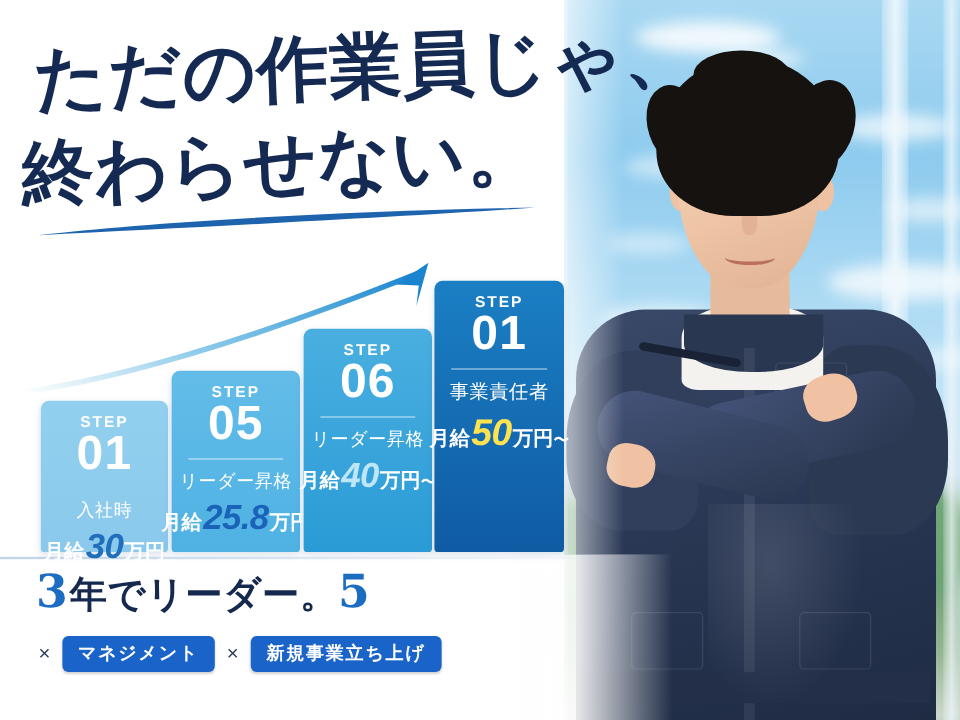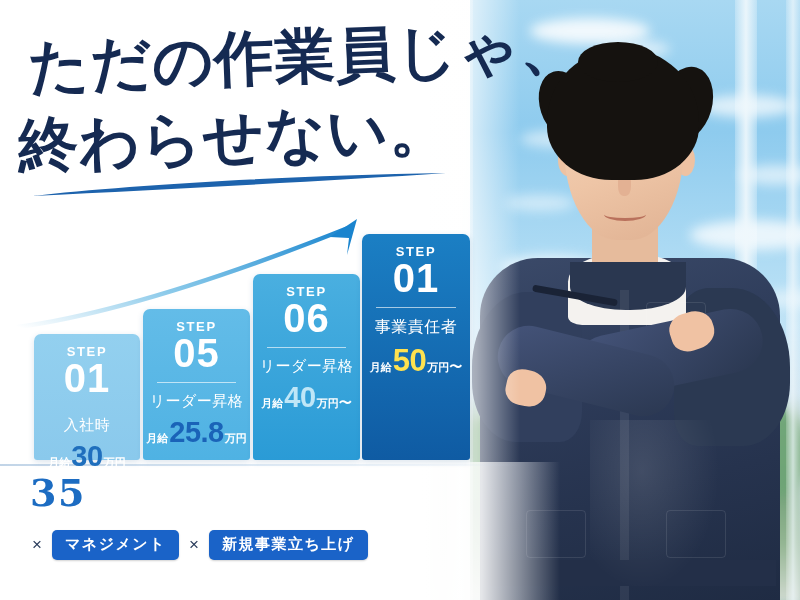--- a/index.html
+++ b/index.html
@@ -146,22 +146,22 @@
   }
   .step-num{
     color:#ffffff;font-size:40px;font-weight:700;line-height:1.05;letter-spacing:1px;
   }
   .step-rule{width:74%;height:1px;background:rgba(255,255,255,.62);margin:8px 0 9px;}
   .role{
     color:#ffffff;font-size:15px;font-weight:400;letter-spacing:.5px;
     font-family:"Liberation Sans","DejaVu Sans",sans-serif;margin-bottom:7px;
   }
   .pay{display:flex;align-items:baseline;color:#ffffff;font-weight:700;white-space:nowrap;}
-  .pay .sm{font-size:11px;}
-  .pay .big{font-size:29px;line-height:1;margin:0 1px;letter-spacing:-.5px;}
+  .pay .sm{font-size:17px;}
+  .pay .big{font-size:29px;line-height:1;margin:0 1px;letter-spacing:-.5px;font-style:italic;}
   .pay .tilde{font-size:13px;}
 
   #bar1{left:34px;width:106px;height:126px;background:linear-gradient(180deg,#93d0ef,#8ac9ec);}
   #bar1 .pay .big{color:#1f6fbd;}
   #bar2{left:143px;width:107px;height:151px;background:linear-gradient(180deg,#63bce8,#4fb2e3);}
   #bar2 .pay .big{color:#1a63b8;}
   #bar3{left:253px;width:107px;height:186px;background:linear-gradient(180deg,#47add f,#2f9fd8);background:linear-gradient(180deg,#4aafe0,#2a9bd6);}
   #bar3 .pay .big{color:#bfe6f7;}
   #bar4{left:362px;width:108px;height:226px;background:linear-gradient(180deg,#1b7fc4,#0f5ba3);}
   #bar4 .role{font-size:16px;}
@@ -321,20 +321,21 @@
         <span class="big">50</span>
         <span class="sm">万円</span>
         <span class="tilde">〜</span>
       </div>
     </div>
 
   </div>
 
   <div class="tagline">
     <span class="numeral">3</span>
+    <span>年でリーダー。</span>
     <span class="numeral">5</span>
   </div>
 
   <div class="badges">
     <span class="xmark">×</span>
     <span class="badge">マネジメント</span>
     <span class="xmark">×</span>
     <span class="badge">新規事業立ち上げ</span>
   </div>
 

